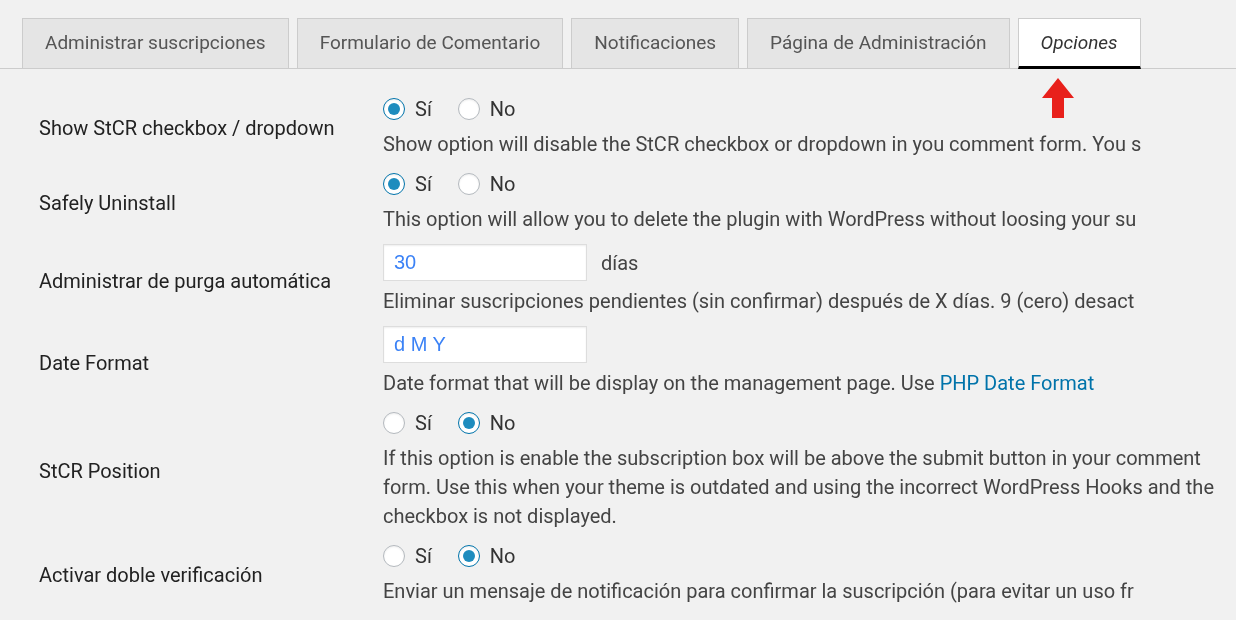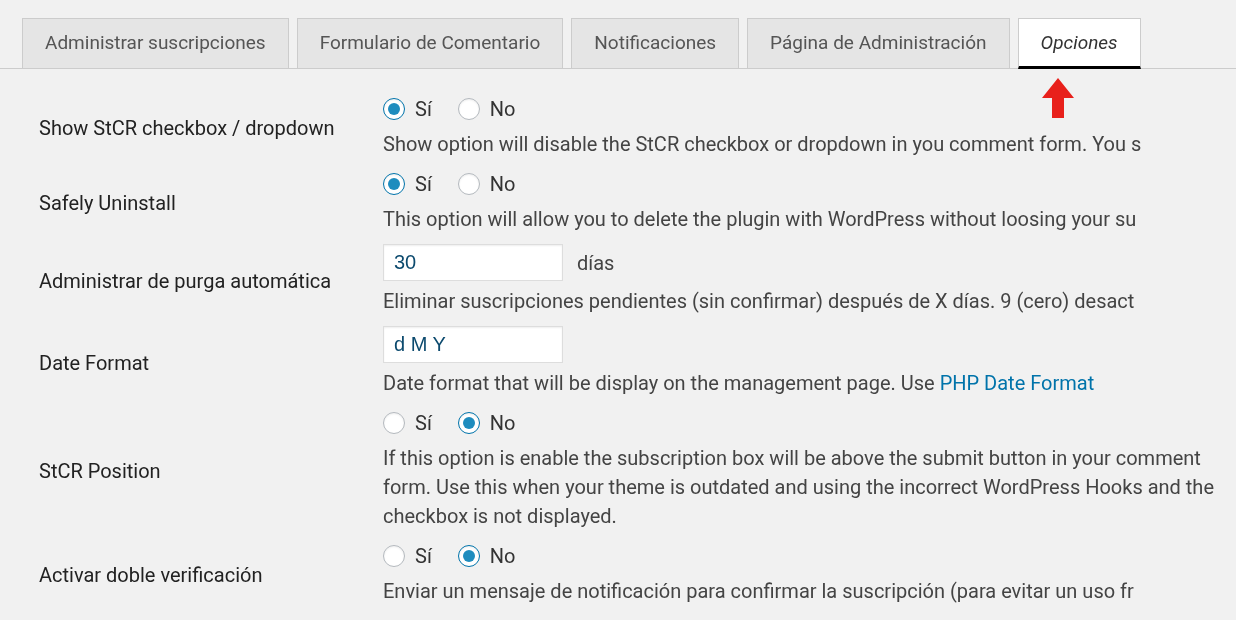--- a/index.html
+++ b/index.html
@@ -115,23 +115,23 @@
       font-size: 20px;
       color: #444;
       line-height: 1.45;
       white-space: nowrap;
     }
     .text-input {
       border: 1px solid #ddd;
       box-shadow: inset 0 1px 2px rgba(0,0,0,0.07);
       font-size: 20px;
       padding: 6px 10px;
-      width: 180px;
+      width: 204px;
       background: #fff;
-      color: #0c4a6e;
+      color: #3b82f6;
     }
     .input-row {
       display: flex;
       align-items: center;
       gap: 14px;
       margin-bottom: 6px;
     }
     .link {
       color: #0073aa;
       cursor: pointer;

